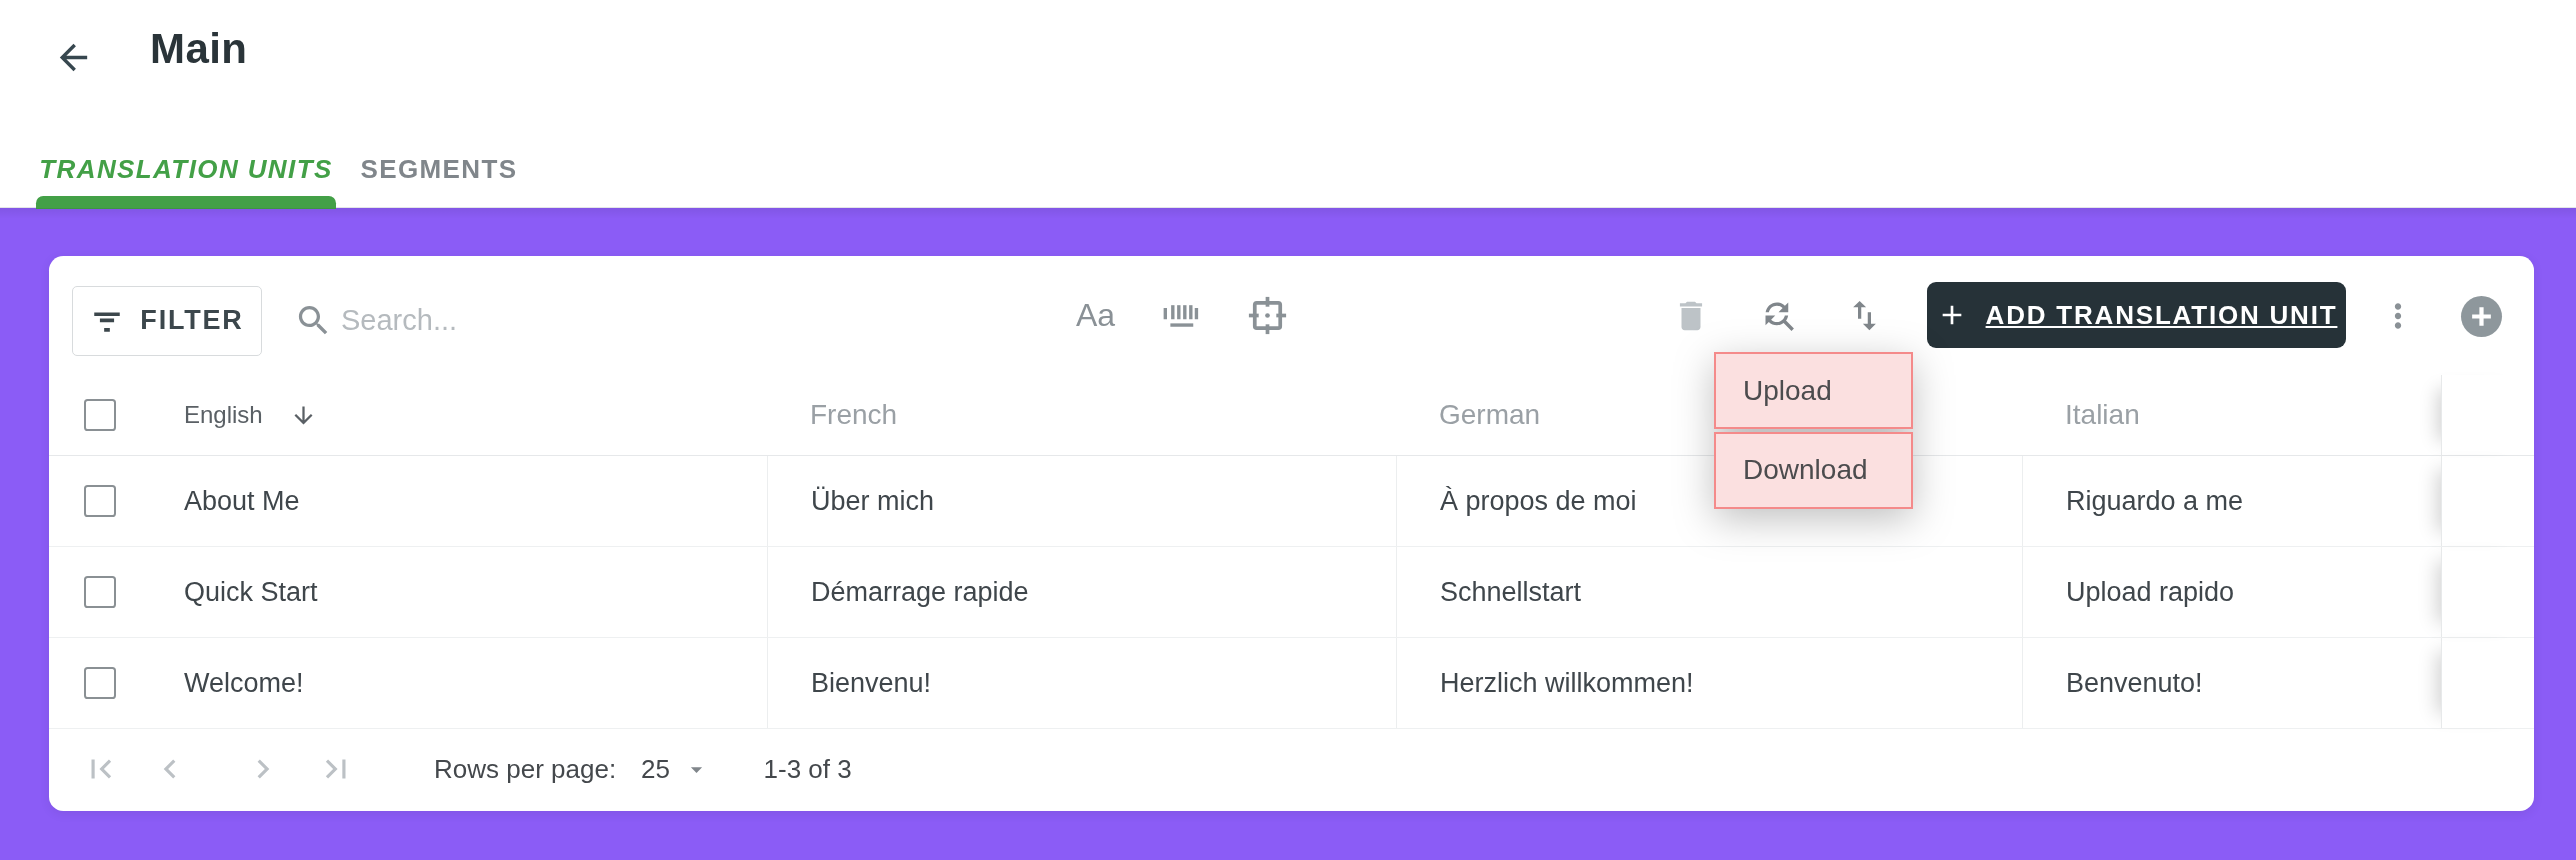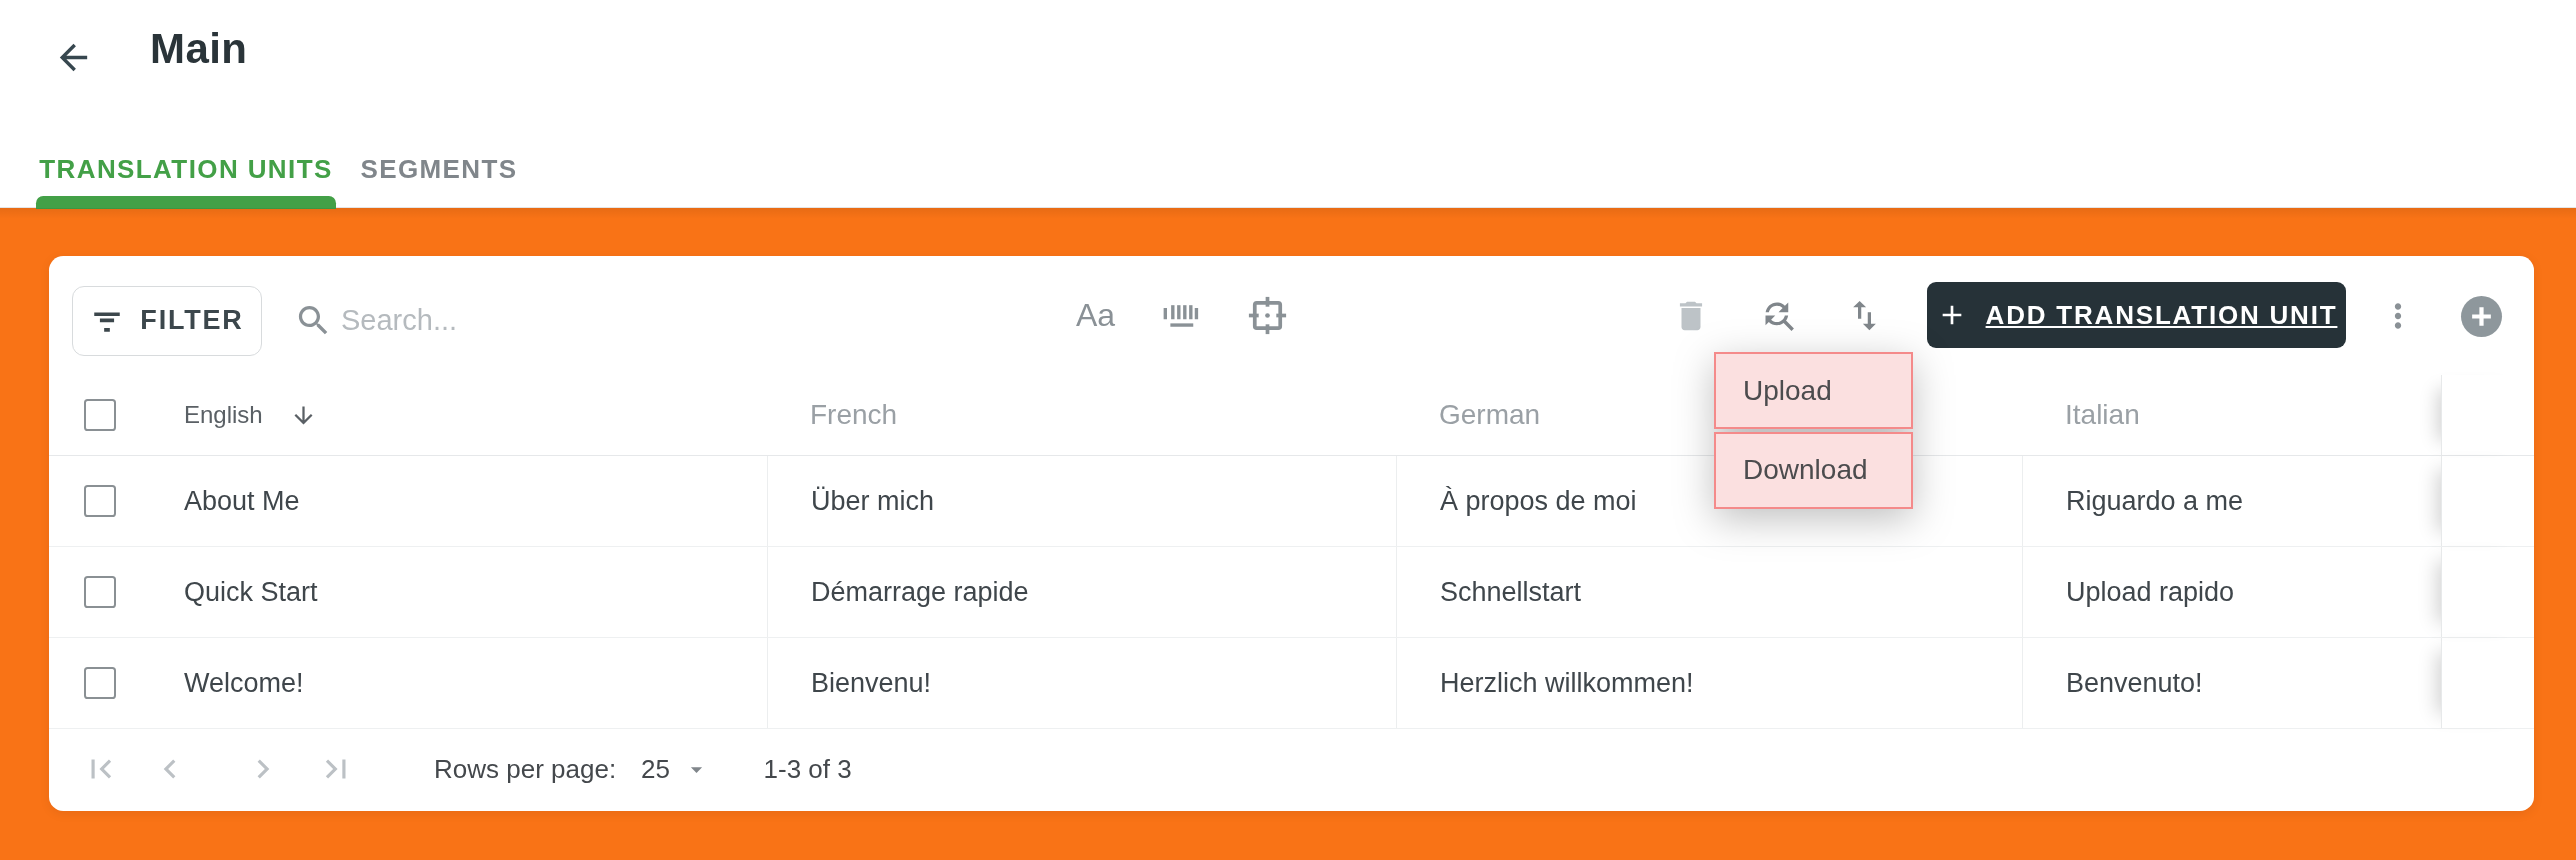--- a/index.html
+++ b/index.html
@@ -1,39 +1,39 @@
 <!DOCTYPE html>
 <html style="font-size:14.3px"><head>
 <meta charset="utf-8">
 <style>
   * { margin:0; padding:0; box-sizing:border-box; }
   html,body { background:#fff; }
   body { font-family:"Liberation Sans", sans-serif; }
-  .page { position:relative; width:2576px; height:860px; background:#f97316; overflow:hidden; }
+  .page { position:relative; width:2576px; height:860px; background:#8b5cf6; overflow:hidden; }
 
   
   .topbar { position:absolute; left:0; top:0; width:2576px; height:208px; background:#fff; border-bottom:1.8px solid #e3e5e7; }
   .back-btn { position:absolute; left:52px; top:36px; width:43px; height:43px; display:flex; align-items:center; justify-content:center; cursor:pointer; background:none; border:none; }
   .page-title { position:absolute; left:150px; top:25px; font-size:42px; font-weight:600; color:#2a3439; letter-spacing:0.4px; }
 
   .tabs { position:absolute; left:36px; bottom:0; display:flex; height:75px; }
   .tab { position:relative; display:flex; align-items:center; justify-content:center; font-size:26px; font-weight:700; letter-spacing:1.4px; cursor:pointer; }
-  .tab.active { width:300px; color:#43a047; }
+  .tab.active { width:300px; color:#43a047;font-style:italic; }
   .tab.inactive { width:206px; color:#80868b; }
   .tab.active::after { content:""; position:absolute; left:0; right:0; bottom:-1.8px; height:12.5px; background:#43a047; border-radius:7.2px 7.2px 0 0; }
 
   
   .content { position:absolute; left:0; top:208px; width:2576px; height:652px; }
   .content::before { content:""; position:absolute; left:0; top:0; width:100%; height:10.7px; background:linear-gradient(to bottom, rgba(0,0,0,0.07), rgba(0,0,0,0)); }
 
   .card { position:absolute; left:49px; top:48px; width:2485px; height:555px; background:#fff; border-radius:14.3px; box-shadow:0 2.7px 10.7px rgba(0,0,0,0.07); }
 
   
   .toolbar { position:relative; height:119px; }
-  .filter-btn { position:absolute; left:23px; top:29.5px; width:190px; height:70px; display:flex; align-items:center; justify-content:center; gap:16px; background:#fff; border:1.8px solid #d8dbdd; border-radius:12px; cursor:pointer; }
+  .filter-btn { position:absolute; left:23px; top:29.5px; width:190px; height:70px; display:flex; align-items:center; justify-content:center; gap:16px; background:#fff; border:1.8px solid #d8dbdd; border-radius:5px; cursor:pointer; }
   .filter-btn span { font-size:27px; font-weight:700; letter-spacing:1.8px; color:#3c474c; }
   .search-wrap { position:absolute; left:245px; top:29.5px; height:70px; display:flex; align-items:center; gap:8px; }
   .search-input { border:none; outline:none; font-size:29px; color:#3f464b; width:501px; font-family:"Liberation Sans", sans-serif; background:transparent; }
   .search-input::placeholder { color:#b5babe; }
 
   .tbi { position:absolute; top:0; height:119px; display:flex; align-items:center; justify-content:center; width:81px; cursor:pointer; }
   .aa-icon { font-size:32px; font-weight:500; color:#8a9196; }
 
   .add-btn { position:absolute; left:1878px; top:26px; width:419px; height:66px; background:#263238; color:#fff; border:none; border-radius:9px; display:flex; align-items:center; justify-content:center; gap:18px; cursor:pointer;text-decoration:underline; }
   .add-btn span { font-size:26px; font-weight:700; letter-spacing:1.8px; }

